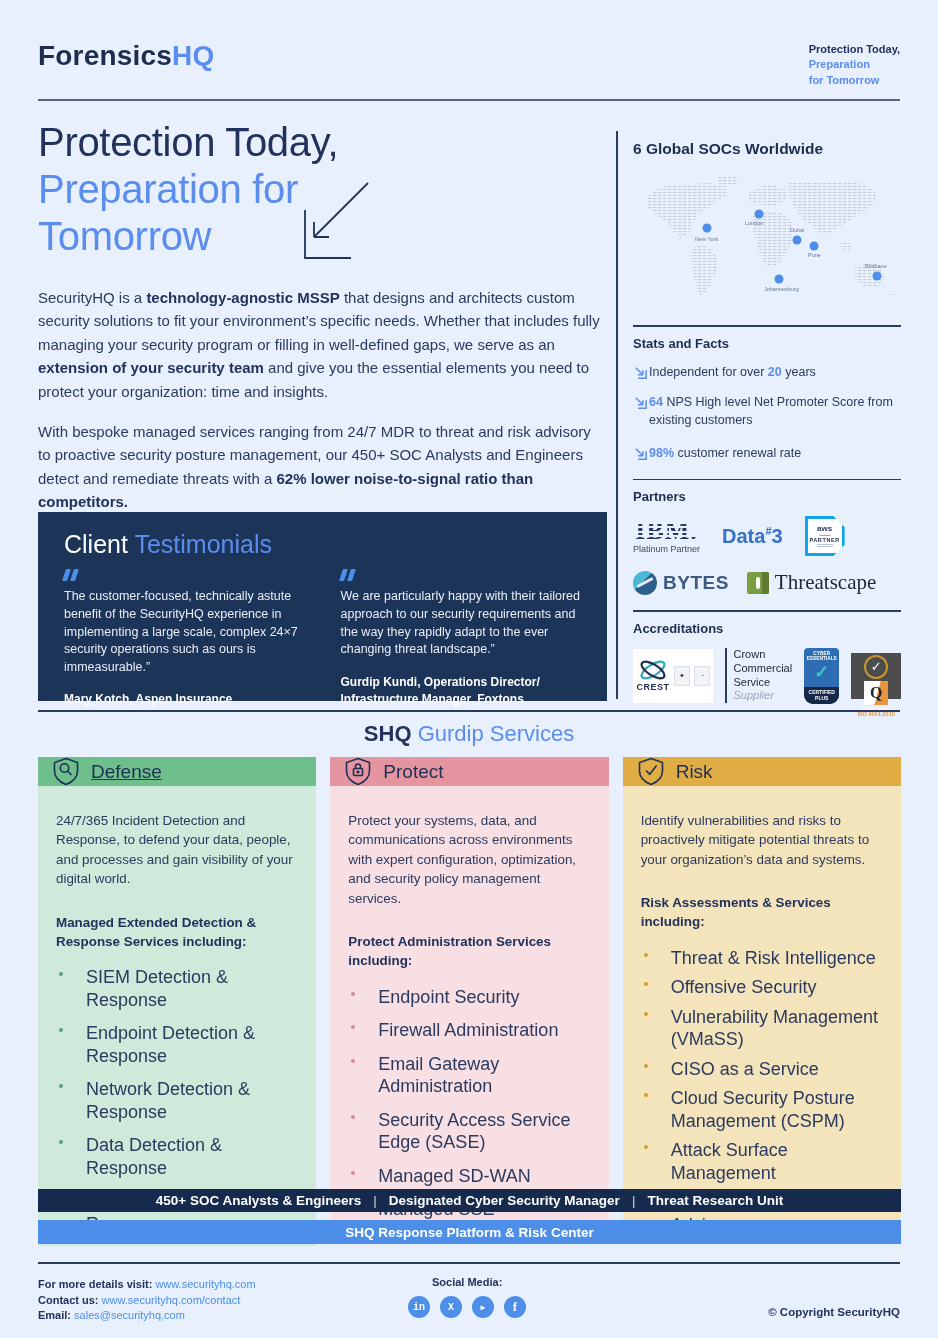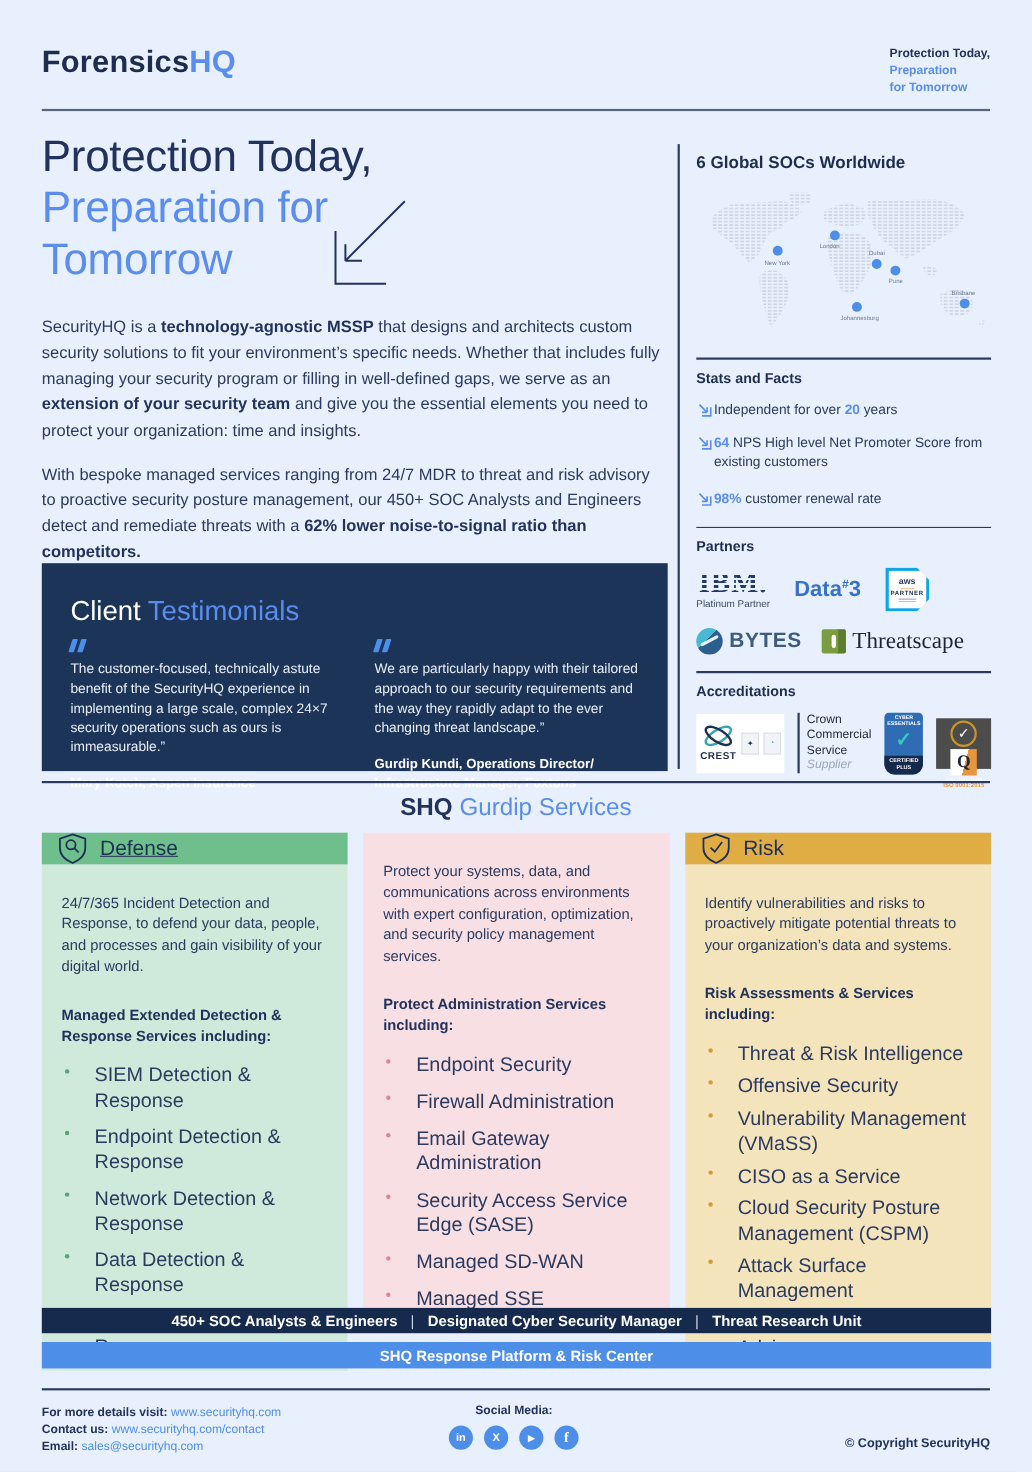--- a/index.html
+++ b/index.html
@@ -26,21 +26,21 @@
   .hero-title .blue { color:#5b8def; }
   .hero-arrow { left:302px; top:180px; }
   .v-divider { left:616px; top:131px; width:2px; height:568px; background:#2b3a5e; }
 
   .intro { left:38px; top:286px; width:566px; font-size:15px; line-height:1.56; color:#2b3a5e; }
   .intro p + p { margin-top:17px; }
   .intro b { color:#22325c; }
 
   
   .testi { left:38px; top:512px; width:569px; height:189px; background:#1d3459; padding:18px 26px 16px; }
-  .testi-title { font-size:25px; font-weight:500;margin-top:12px; }
+  .testi-title { font-size:25px; font-weight:500; }
   .testi-title .w { color:#ffffff; }
   .testi-title .b { color:#5b8def; }
   .testi-cols { display:flex; gap:36px; margin-top:10px; }
   .testi-col { flex:1; display:flex; flex-direction:column; }
   .qmark { display:flex; gap:3px; margin-bottom:7px; }
   .qmark i { display:block; width:5px; height:12px; background:#4d8ee9; transform:skewX(-18deg); border-radius:1px; }
   .quote-text { font-size:12.5px; line-height:1.42; color:#e8eef7; }
   .quote-author { margin-top:auto; padding-top:14px; font-size:12px; font-weight:700; color:#ffffff; line-height:1.4; }
 
   
@@ -132,21 +132,21 @@
   .hr-bottom { left:38px; right:38px; top:1262px; height:1.5px; background:#2b3a5e; }
 
   
   .footer-left { left:38px; top:1277px; font-size:11px; line-height:1.42; }
   .footer-left b { color:#22325c; }
   .footer-left a { color:#4d8ee9; text-decoration:none; }
   .footer-social { left:408px; top:1276px; }
   .social-label { font-size:11px; font-weight:700; color:#22325c; margin-left:24px; }
   .social-row { display:flex; gap:10px; margin-top:8px; }
   .social-btn { width:22px; height:22px; border-radius:50%; background:#4d8ee9; color:#ffffff;
-                display:flex; align-items:center; justify-content:center; font-size:10px; font-weight:700; cursor:pointer; }
+                display:flex; align-items:center; justify-content:center; font-size:10px; font-weight:700; cursor:pointer;font-family:Liberation Mono, monospace; }
   .copyright { right:38px; top:1306px; font-size:11.5px; font-weight:600; color:#22325c; }
 </style>
 </head>
 <body>
 
 <div class="page">
 
   <div class="abs logo">
     <span class="p1">Forensics</span><span class="p2">HQ</span>
   </div>
@@ -369,20 +369,31 @@
           <li>SIEM Detection &amp; Response</li>
           <li>Endpoint Detection &amp; Response</li>
           <li>Network Detection &amp; Response</li>
           <li>Data Detection &amp; Response</li>
           <li>Intelligence Detection &amp; Response</li>
         </ul>
       </div>
     </div>
 
     <div class="card card-protect">
+      <div class="card-header">
+        <svg width="26" height="29" viewBox="0 0 26 29">
+            <g fill="none" stroke="#1e2f55" stroke-width="1.6">
+              <path d="M13,1.5 L24.5,5.5 L24.5,14 C24.5,20.5 19.5,25 13,27.5 C6.5,25 1.5,20.5 1.5,14 L1.5,5.5 Z"></path>
+              <rect x="8.5" y="11.5" width="9" height="7" rx="1"></rect>
+              <path d="M10.5,11.5 L10.5,9.5 C10.5,8 11.6,7 13,7 C14.4,7 15.5,8 15.5,9.5 L15.5,11.5"></path>
+              <circle cx="13" cy="15" r="0.8" fill="#1e2f55"></circle>
+            </g>
+          </svg>
+        <span class="name">Protect</span>
+      </div>
       <div class="card-body">
         <div>Protect your systems, data, and communications across environments with expert configuration, optimization, and security policy management services.</div>
         <div class="card-list-title">Protect Administration Services including:</div>
         <ul>
           <li>Endpoint Security</li>
           <li>Firewall Administration</li>
           <li>Email Gateway Administration</li>
           <li>Security Access Service Edge (SASE)</li>
           <li>Managed SD-WAN</li>
           <li>Managed SSE</li>

